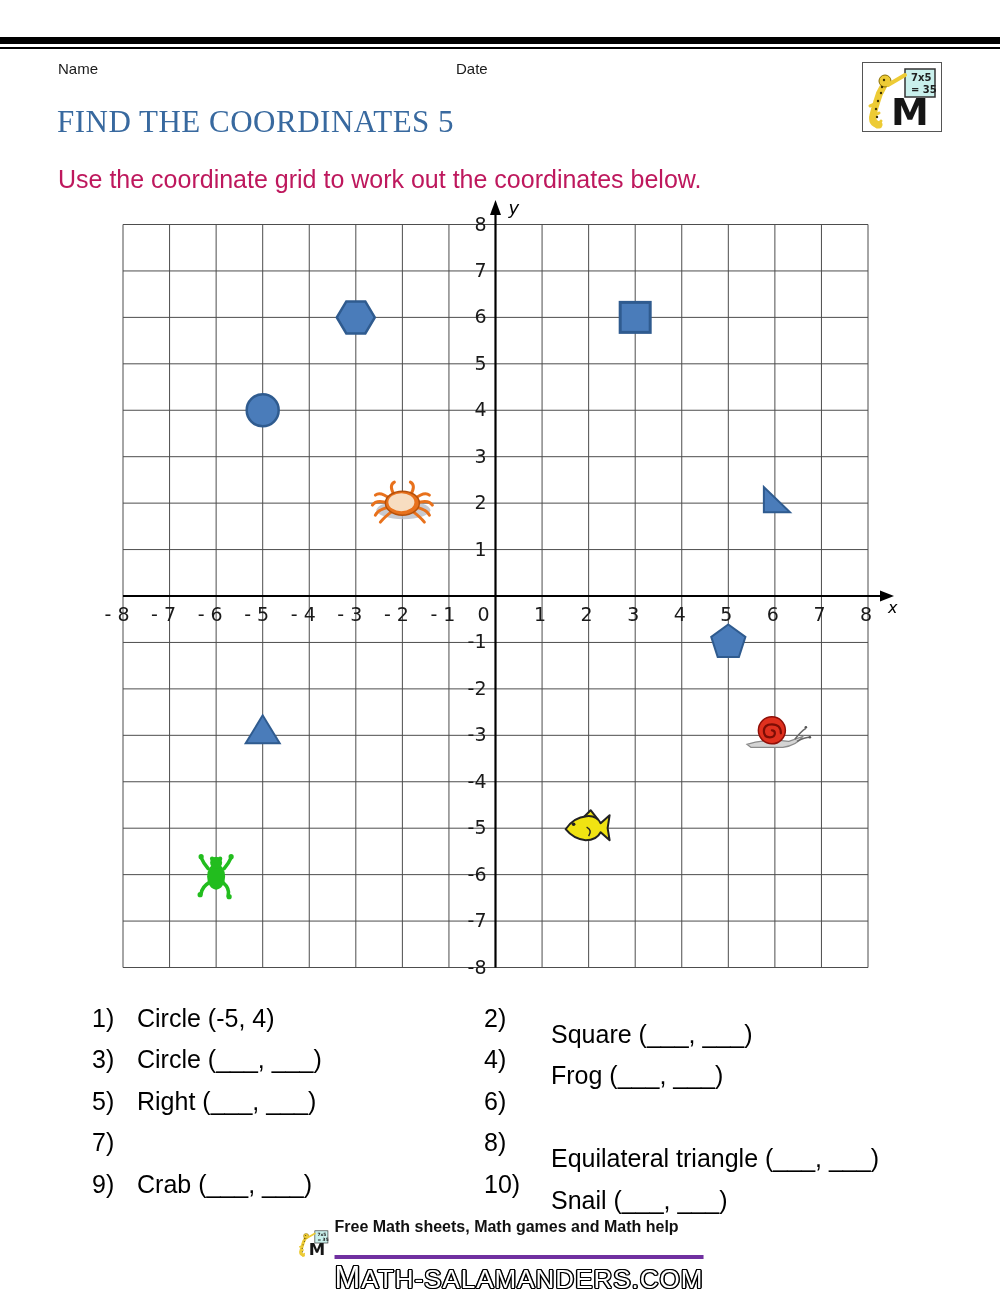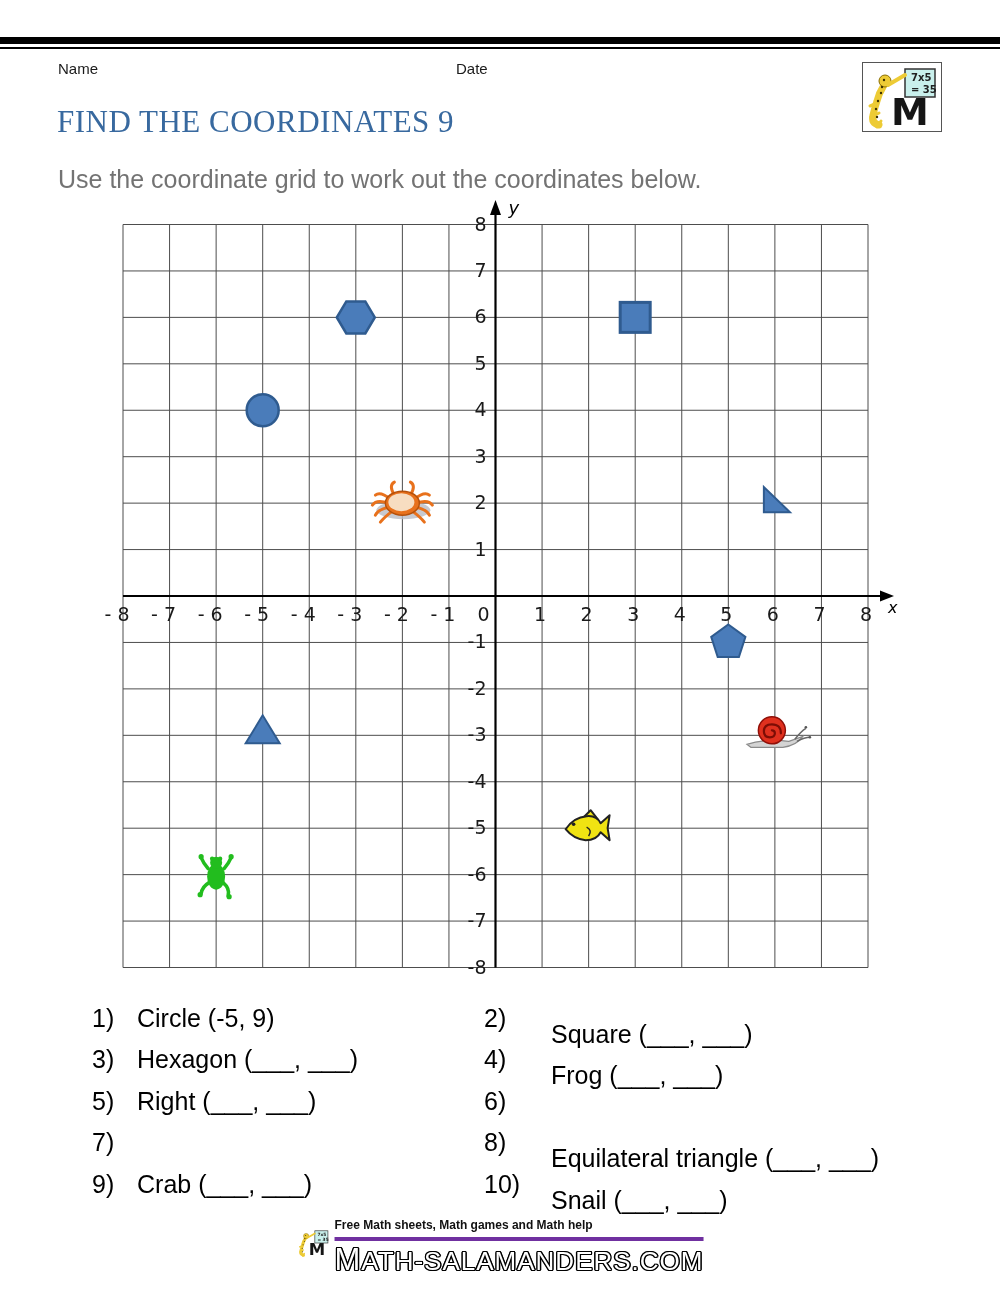--- a/index.html
+++ b/index.html
@@ -5,29 +5,29 @@
   html,body{margin:0;padding:0;background:#ffffff;}
   #page{position:relative;width:1000px;height:1294px;background:#fff;overflow:hidden;
         font-family:"Liberation Sans",sans-serif;color:#111;border-radius:14px;}
   .topbar{position:absolute;left:0;top:37px;width:1000px;height:7px;background:#000;}
   .topbar2{position:absolute;left:0;top:47px;width:1000px;height:2px;background:#000;}
   .namelabel{position:absolute;left:58px;top:60px;font-size:15px;color:#1a1a1a;}
   .datelabel{position:absolute;left:410px;top:60px;font-size:15px;color:#1a1a1a;margin-left:46px;}
   .logobox{position:absolute;left:862px;top:62px;width:78px;height:68px;border:1px solid #555;background:#fff;}
   .title{position:absolute;left:57px;top:104px;font-family:"Liberation Serif","DejaVu Serif",serif;
          font-size:31px;letter-spacing:0.5px;}
-  .instruction{position:absolute;left:58px;top:165px;font-size:25px;color:#737373;}
+  .instruction{position:absolute;left:58px;top:165px;font-size:25px;color:#be185d;}
   .qrow{position:absolute;width:1000px;height:30px;font-size:25px;color:#000;}
   .qnum1{position:absolute;left:92px;}
   .qtxt1{position:absolute;left:137px;}
   .qnum2{position:absolute;left:484px;}
   .qtxt2{position:absolute;left:551px;margin-top:16px;}
   .footer{position:absolute;left:50%;top:1218px;transform:translateX(-50%);display:flex;align-items:flex-start;}
   .footer-text{margin-left:4px;}
-  .tagline{font-size:12px;font-weight:bold;color:#111;padding-bottom:5px;border-bottom:4px solid;white-space:nowrap;}
+  .tagline{font-size:16px;font-weight:bold;color:#111;padding-bottom:19px;border-bottom:4px solid;white-space:nowrap;}
   .site{margin-top:1px;font-size:26px;font-weight:normal;letter-spacing:1px;color:#fff;white-space:nowrap;
         text-shadow:-1.4px 0 #000,1.4px 0 #000,0 -1.4px #000,0 1.4px #000,
                     -1px -1px #000,1px 1px #000,-1px 1px #000,1px -1px #000;}
   .site .bigm{font-size:31px;}
   svg text{font-family:"DejaVu Sans",sans-serif;}
 </style>
 </head>
 <body>
 
 <div id="page">
@@ -37,21 +37,21 @@
 
   <div class="namelabel">Name</div>
   <div class="datelabel">Date</div>
 
   <div class="logobox">
     <svg width="78" height="68" viewBox="0 0 78 68">
       <use href="#sala-logo"></use>
     </svg>
   </div>
 
-  <div class="title" style="color: rgb(56, 105, 159);">FIND THE COORDINATES 9</div>
+  <div class="title" style="color: rgb(56, 105, 159);">FIND THE COORDINATES 5</div>
   <div class="instruction">Use the coordinate grid to work out the coordinates below.</div>
 
   <svg id="grid" width="800" height="800" viewBox="0 0 800 800" style="position:absolute;left:100px;top:196px;">
     <defs>
       <symbol id="sala-logo" viewBox="0 0 78 68">
         <rect x="0.5" y="0.5" width="77" height="67" fill="#fff" stroke="none"></rect>
         <text x="28" y="62" font-size="38" font-weight="bold" fill="#151515">M</text>
         <rect x="42" y="6" width="30" height="28" fill="#c9f0ec" stroke="#333" stroke-width="1.5"></rect>
         <text x="48" y="18" font-size="10" font-weight="bold" fill="#222">7x5</text>
         <text x="48" y="30" font-size="10" font-weight="bold" fill="#222">= 35</text>
@@ -219,27 +219,27 @@
       <circle cx="-4" cy="-16" r="2.2"></circle>
             <circle cx="4" cy="-16" r="2.2"></circle>
     </g>
         </g>
       </g>
     </svg>
 
   <div id="questions">
       <div class="qrow" style="top:1004px">
     <span class="qnum1">1)</span>
-    <span class="qtxt1">Circle (-5, 9)</span>
+    <span class="qtxt1">Circle (-5, 4)</span>
     <span class="qnum2">2)</span>
     <span class="qtxt2">Square (___, ___)</span>
   </div>
       <div class="qrow" style="top:1045.4px">
     <span class="qnum1">3)</span>
-    <span class="qtxt1">Hexagon (___, ___)</span>
+    <span class="qtxt1">Circle (___, ___)</span>
     <span class="qnum2">4)</span>
     <span class="qtxt2">Frog (___, ___)</span>
   </div>
       <div class="qrow" style="top:1086.8px">
     <span class="qnum1">5)</span>
     <span class="qtxt1">Right (___, ___)</span>
     <span class="qnum2">6)</span>
   </div>
       <div class="qrow" style="top:1128.2px">
     <span class="qnum1">7)</span>

